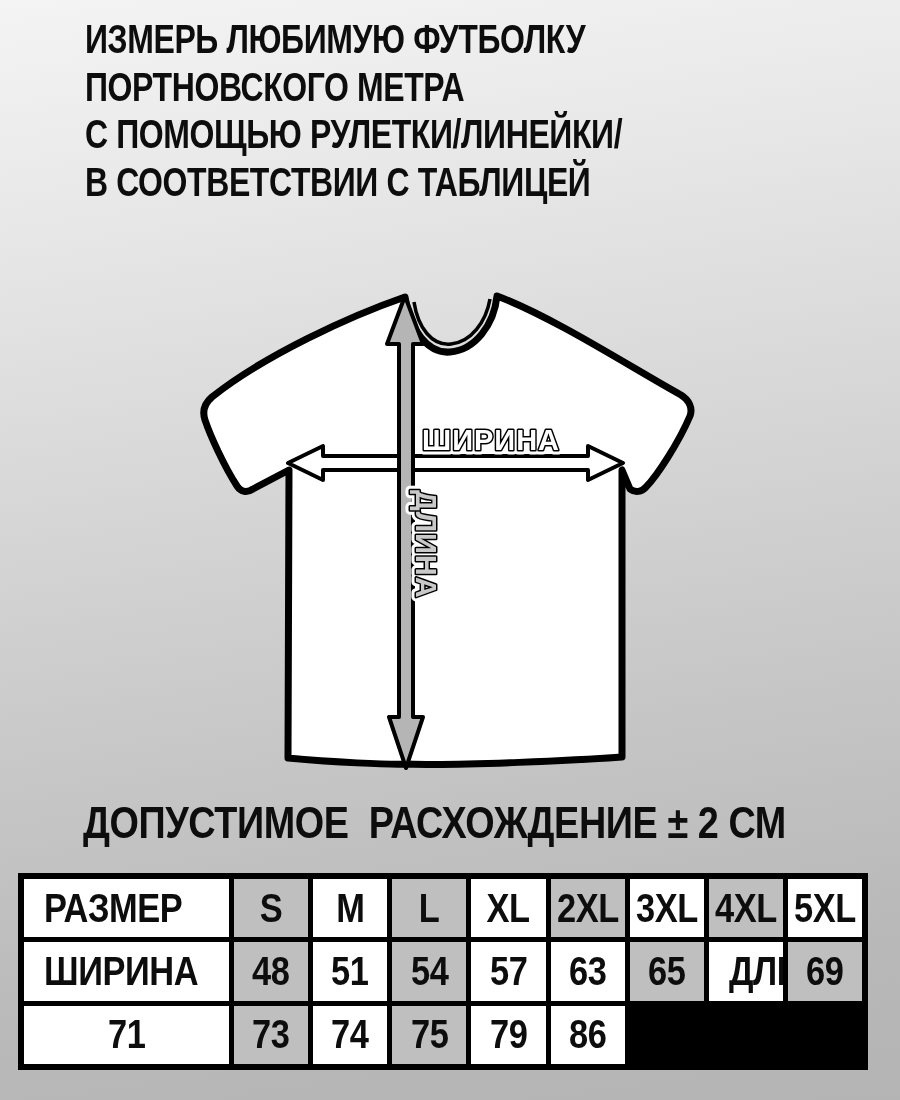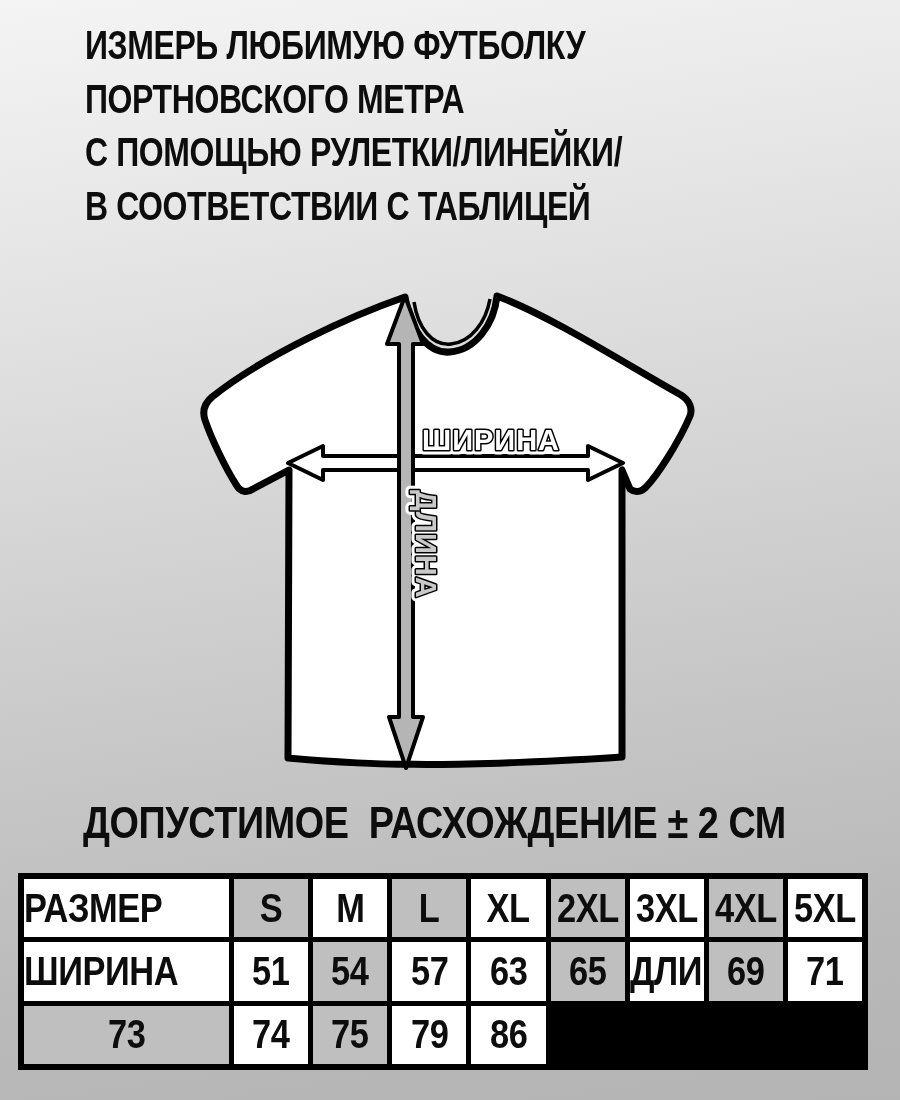--- a/index.html
+++ b/index.html
@@ -3,21 +3,21 @@
 <meta charset="utf-8">
 <style>
   html,body { margin:0; padding:0; }
   .canvas {
     position:relative; width:900px; height:1100px; overflow:hidden;
     background: linear-gradient(172deg, #f4f4f4 0%, #e8e8e8 18%, #d8d8d8 40%, #c6c6c6 65%, #b9b9b9 85%, #b4b4b4 100%);
     font-family:"Liberation Sans", sans-serif;
     color:#0d0d0d;
   }
   .title { position:absolute; left:85px; top:16px; }
-  .title .line { height:47.5px; display:flex; align-items:flex-start;margin-top:6px; }
+  .title .line { height:47.5px; display:flex; align-items:flex-start; }
   .cond {
     display:inline-block; white-space:pre;
     transform:scaleX(0.78); transform-origin:left center;
     font-weight:bold; letter-spacing:-0.5px;
   }
   .title .cond { font-size:41px; }
   .tolerance { position:absolute; left:83px; top:797px; }
   .tolerance .cond { font-size:45px; transform:scaleX(0.84); }
   .tshirt { position:absolute; left:160px; top:280px; width:580px; height:520px; }
   .tshirt svg { display:block; width:580px; height:520px; overflow:visible; }
@@ -30,21 +30,21 @@
     background:#000; border:6px solid #000; box-sizing:border-box;
     display:grid; grid-template-columns:205px repeat(8, 1fr);
     grid-template-rows:repeat(3, 1fr); gap:5px;
   }
   .cell {
     background:#ffffff; display:flex; align-items:center; justify-content:center;
     font-weight:bold; font-size:40px; overflow:hidden;
   }
   .cell .cond { transform:scaleX(0.86); transform-origin:center center; letter-spacing:-0.5px; }
   .cell.gray { background:#bfbfbf; }
-  .cell.rowlabel { justify-content:flex-start; }
+  .cell.rowlabel { justify-content:flex-start; padding-left:20px; }
   .cell.rowlabel .cond { transform-origin:left center; }
 </style>
 </head>
 <body>
 
 <div class="canvas">
 
   <div class="title">
     <div class="line">
         <span class="cond">ИЗМЕРЬ ЛЮБИМУЮ ФУТБОЛКУ</span>
@@ -126,20 +126,23 @@
     <div class="cell gray">
         <span class="cond">4XL</span>
       </div>
     <div class="cell">
         <span class="cond">5XL</span>
       </div>
 
     <div class="cell rowlabel">
         <span class="cond">ШИРИНА</span>
       </div>
+    <div class="cell gray">
+        <span class="cond">48</span>
+      </div>
     <div class="cell">
         <span class="cond">51</span>
       </div>
     <div class="cell gray">
         <span class="cond">54</span>
       </div>
     <div class="cell">
         <span class="cond">57</span>
       </div>
     <div class="cell">

